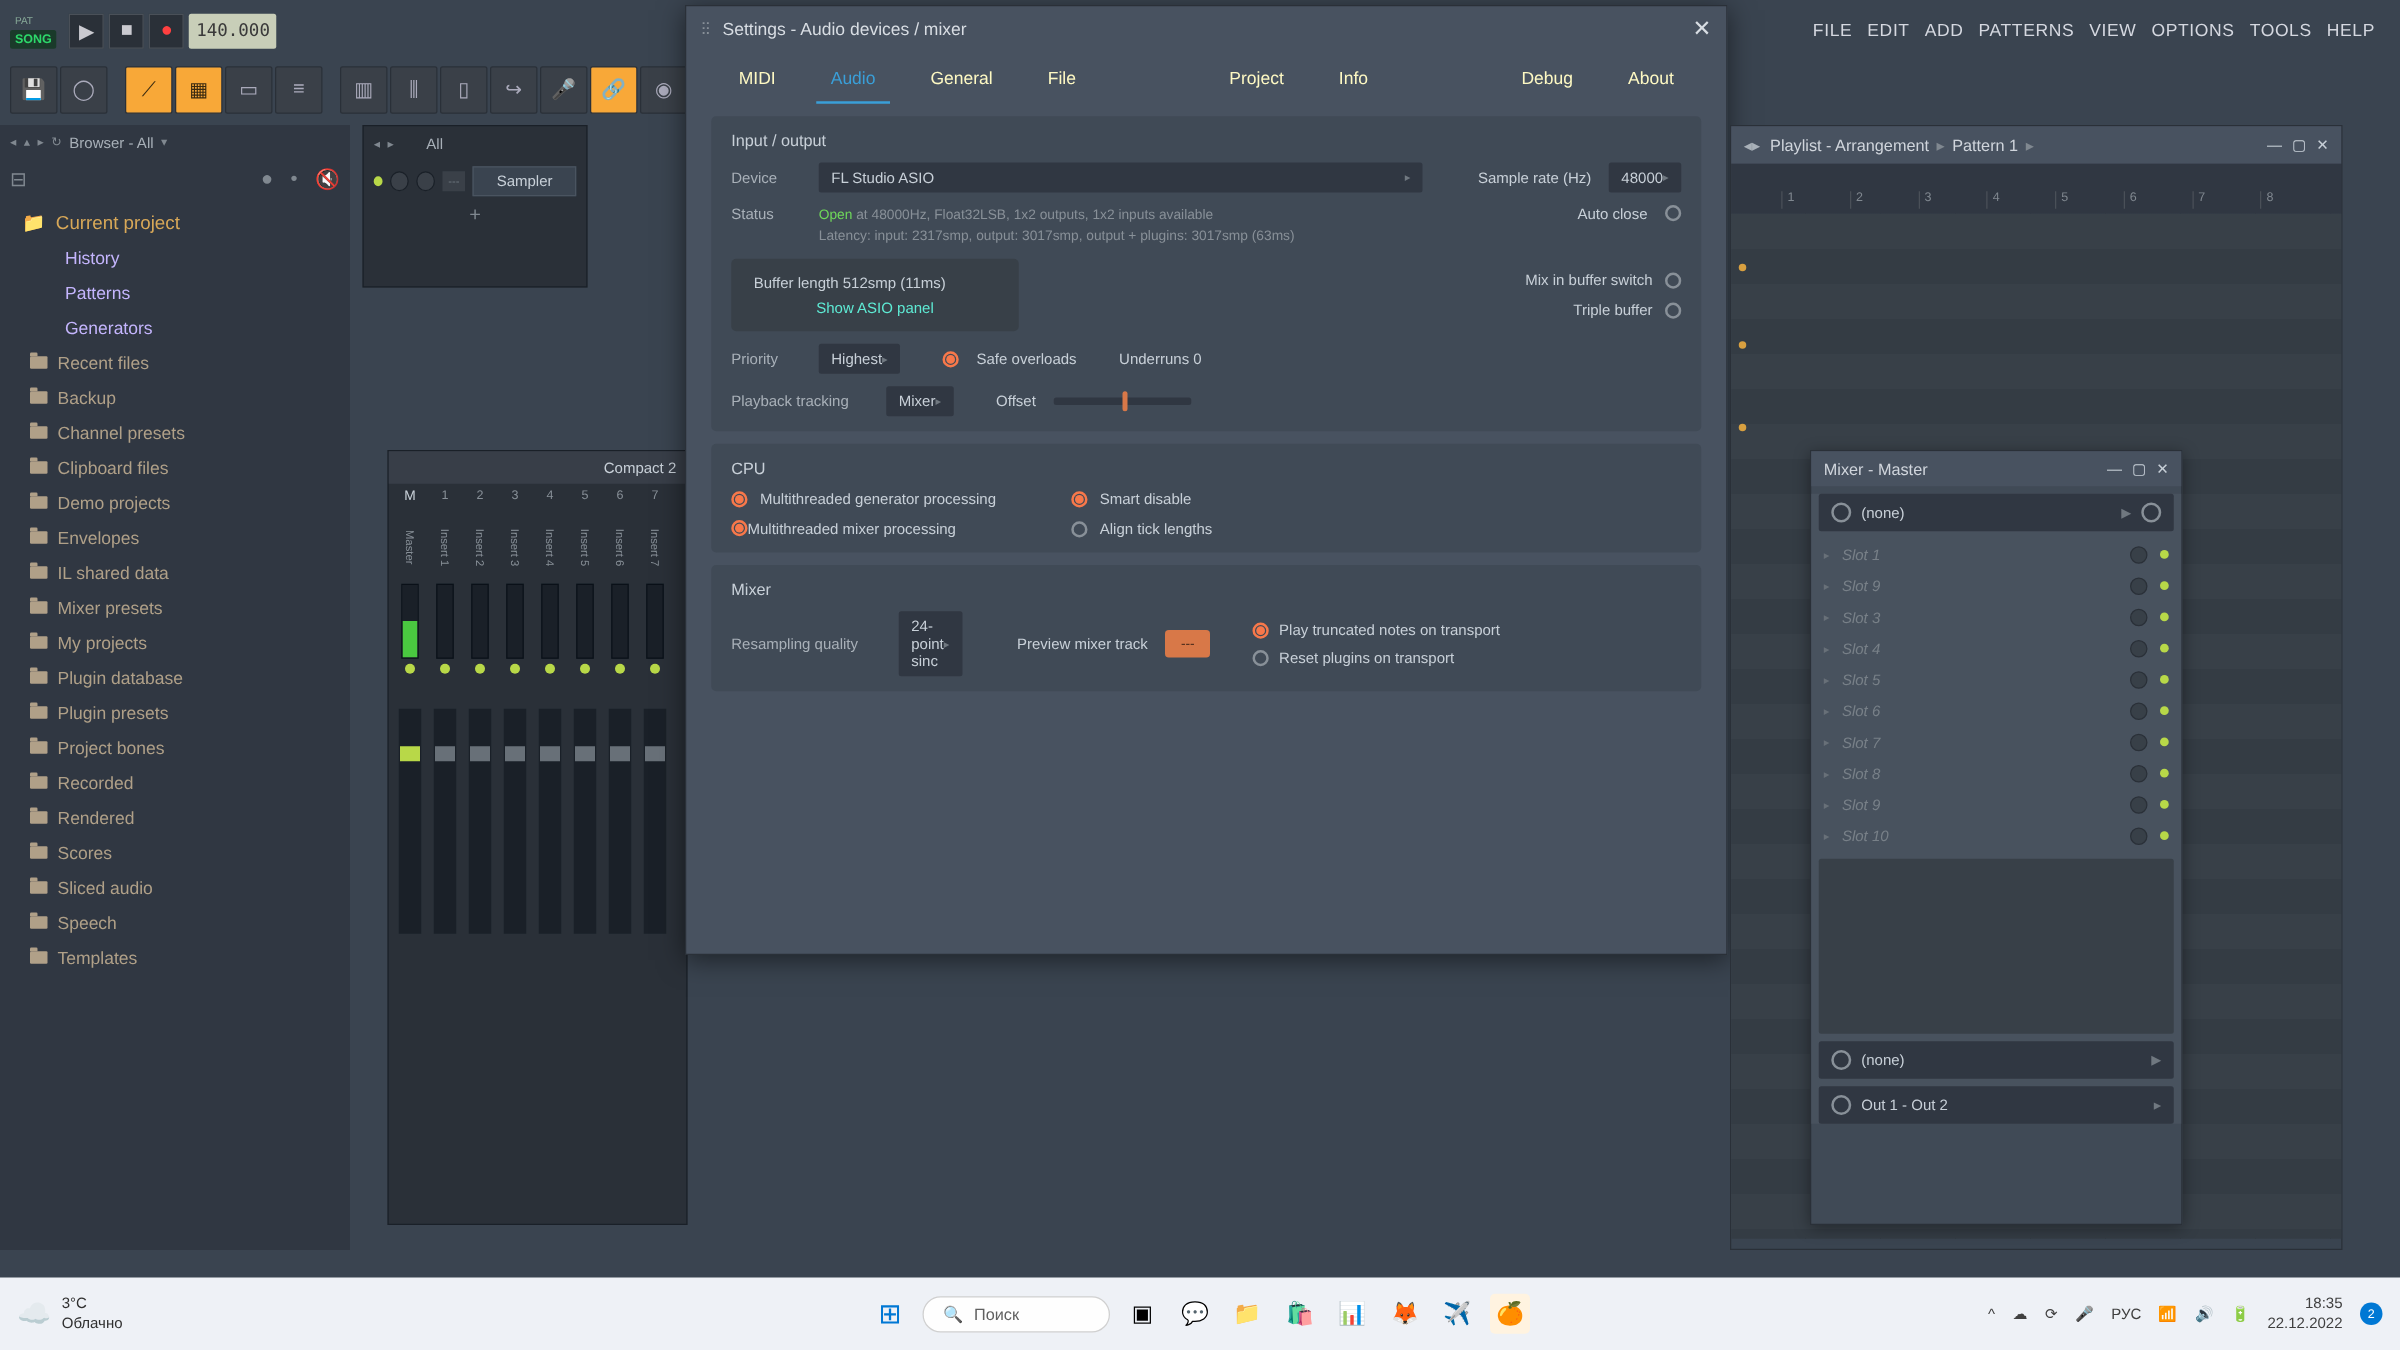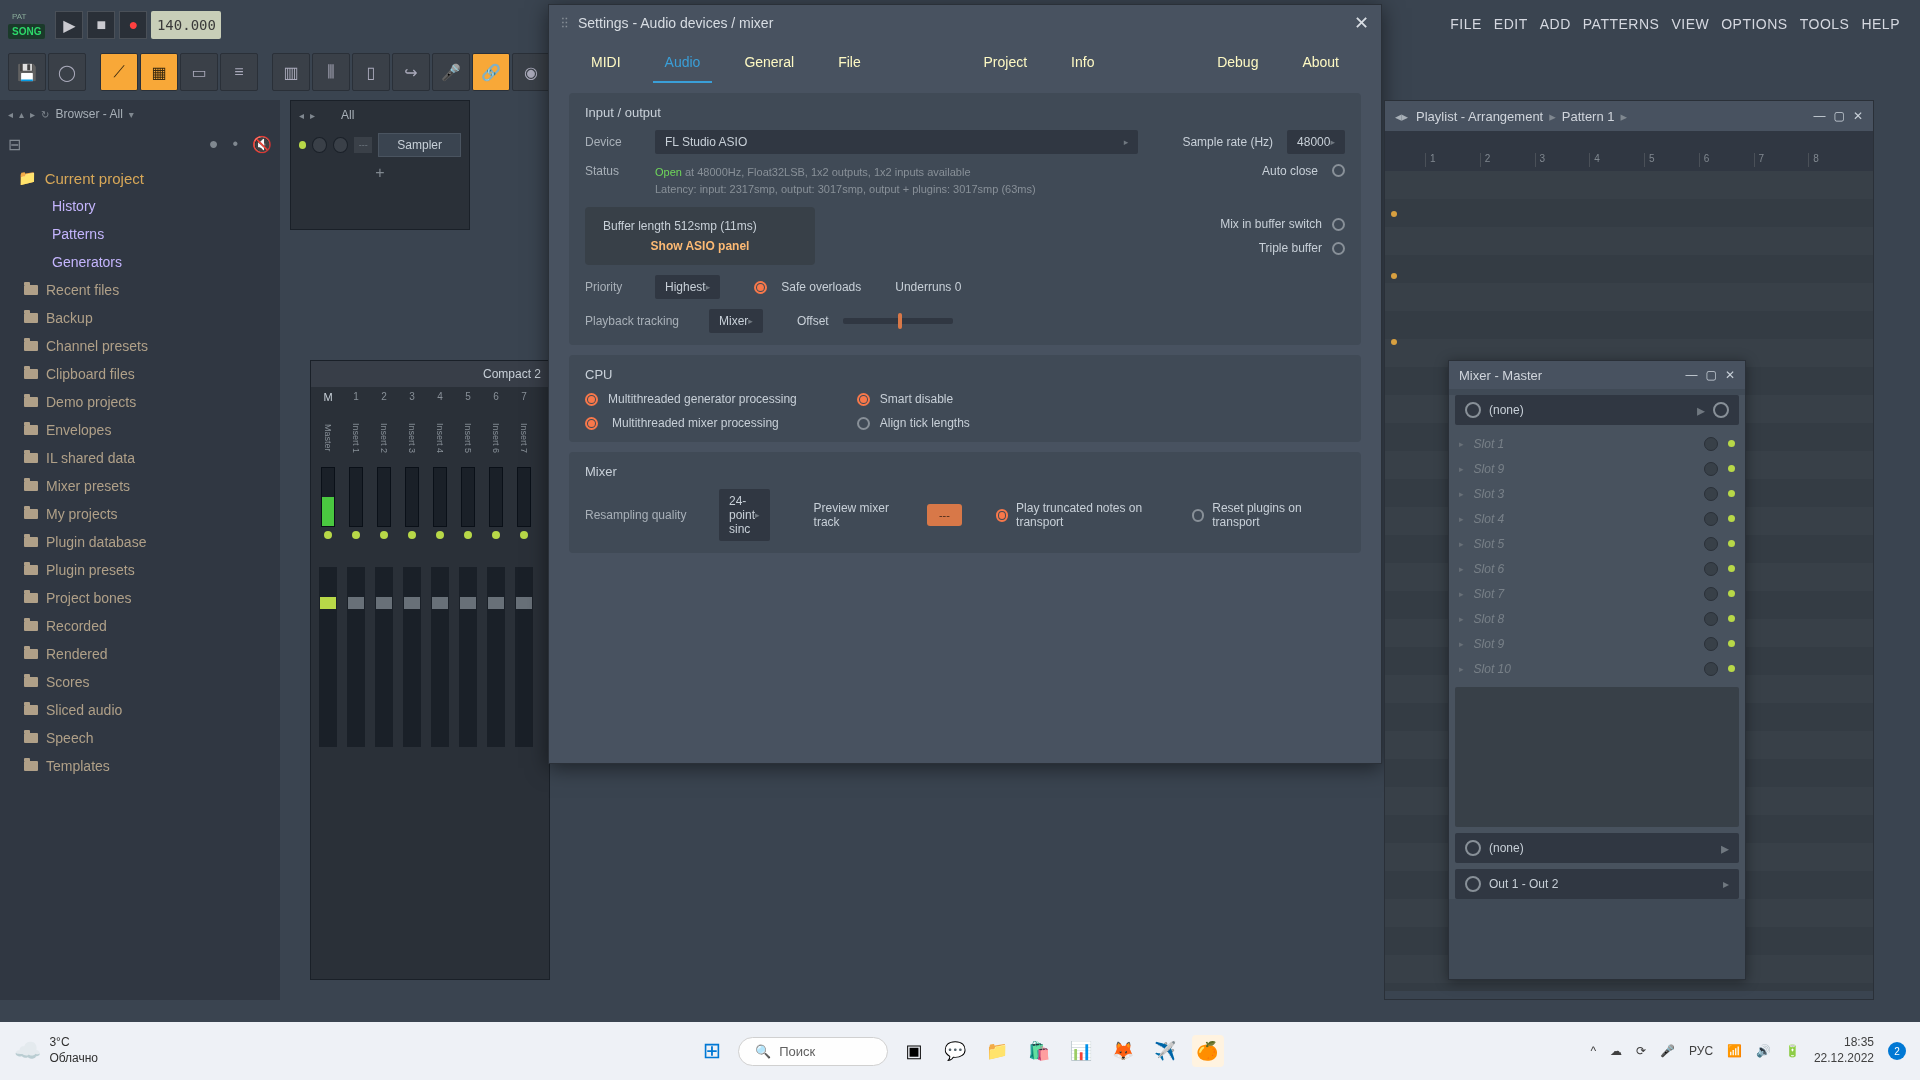--- a/index.html
+++ b/index.html
@@ -74,21 +74,21 @@
 .form-select { background: #303742; color: #c8d0d8; padding: 5px 10px; flex: 1; border-radius: 2px; display: flex; align-items: center; cursor: pointer; }
 .form-select .arrow { margin-left: auto; color: #707880; font-size: 9px; }
 .status-text { font-size: 11px; color: #889098; line-height: 1.5; }
 .status-open { color: #6fd85a; }
 .right-label { color: #c8d0d8; font-size: 12px; margin-left: auto; }
 .radio-dot { width: 13px; height: 13px; border-radius: 50%; border: 2px solid #889098; position: relative; cursor: pointer; }
 .radio-dot.on::after { content: ''; position: absolute; inset: 1px; border-radius: 50%; background: #f8784a; }
 .radio-dot.on { border-color: #f8784a; }
 .buffer-box { background: #384048; padding: 12px 18px; border-radius: 4px; width: 230px; }
 .buffer-text { color: #c8d0d8; font-size: 12px; }
-.buffer-link { color: #fdba74; font-size: 12px; cursor: pointer; margin-top: 6px; display: block; text-align: center; font-weight: bold; }
+.buffer-link { color: #5eead4; font-size: 12px; cursor: pointer; margin-top: 6px; display: block; text-align: center; }
 .slider { width: 110px; height: 6px; background: #303742; position: relative; border-radius: 2px; }
 .slider-thumb { position: absolute; top: -5px; left: 50%; width: 4px; height: 16px; background: #d87848; border-radius: 2px; }
 .preview-box { width: 36px; height: 22px; background: #d87848; border-radius: 3px; color: #4a2a1a; display: flex; align-items: center; justify-content: center; font-size: 11px; }
 
 
 .playlist { position: absolute; left: 1384px; top: 100px; width: 490px; height: 900px; background: #3a4450; border: 1px solid #2a3038; }
 .playlist-titlebar { height: 30px; background: #485260; display: flex; align-items: center; padding: 0 10px; color: #d0d5dc; font-size: 13px; }
 .playlist-titlebar .crumb-sep { color: #808890; margin: 0 6px; }
 .win-btns { margin-left: auto; display: flex; gap: 8px; color: #c8d0d8; font-size: 12px; }
 .win-btns span { cursor: pointer; }
@@ -466,21 +466,21 @@
     </div>
 
     <div class="settings-section">
       <div class="section-title">CPU</div>
       <div style="display:flex;gap:60px">
         <div style="display:flex;flex-direction:column;gap:10px">
           <div style="display:flex;align-items:center;gap:10px">
             <span class="radio-dot on"></span>
             <span style="color:#c8d0d8;font-size:12px">Multithreaded generator processing</span>
           </div>
-          <div style="display:flex;align-items:center;gap:14px">
+          <div style="display:flex;gap:0">
             <span class="radio-dot on"></span>
             <span style="color:#c8d0d8;font-size:12px">Multithreaded mixer processing</span>
           </div>
         </div>
         <div style="display:flex;flex-direction:column;gap:10px">
           <div style="display:flex;align-items:center;gap:10px">
             <span class="radio-dot on"></span>
             <span style="color:#c8d0d8;font-size:12px">Smart disable</span>
           </div>
           <div style="display:flex;align-items:center;gap:10px">
@@ -494,21 +494,21 @@
     <div class="settings-section">
       <div class="section-title">Mixer</div>
       <div class="form-row" style="margin-bottom:0">
         <span class="form-label" style="min-width:120px">Resampling quality</span>
         <div class="form-select" style="flex:0;width:120px">
           <span>24-point sinc</span>
           <span class="arrow">▸</span>
         </div>
         <span style="color:#c8d0d8;font-size:12px;margin-left:30px">Preview mixer track</span>
         <div class="preview-box">---</div>
-        <div style="margin-left:20px;display:flex;gap:8px">
+        <div style="margin-left:20px;display:flex;flex-direction:column;gap:8px">
           <div style="display:flex;align-items:center;gap:8px">
             <span class="radio-dot on"></span>
             <span style="color:#c8d0d8;font-size:12px">Play truncated notes on transport</span>
           </div>
           <div style="display:flex;align-items:center;gap:8px">
             <span class="radio-dot"></span>
             <span style="color:#c8d0d8;font-size:12px">Reset plugins on transport</span>
           </div>
         </div>
       </div>

